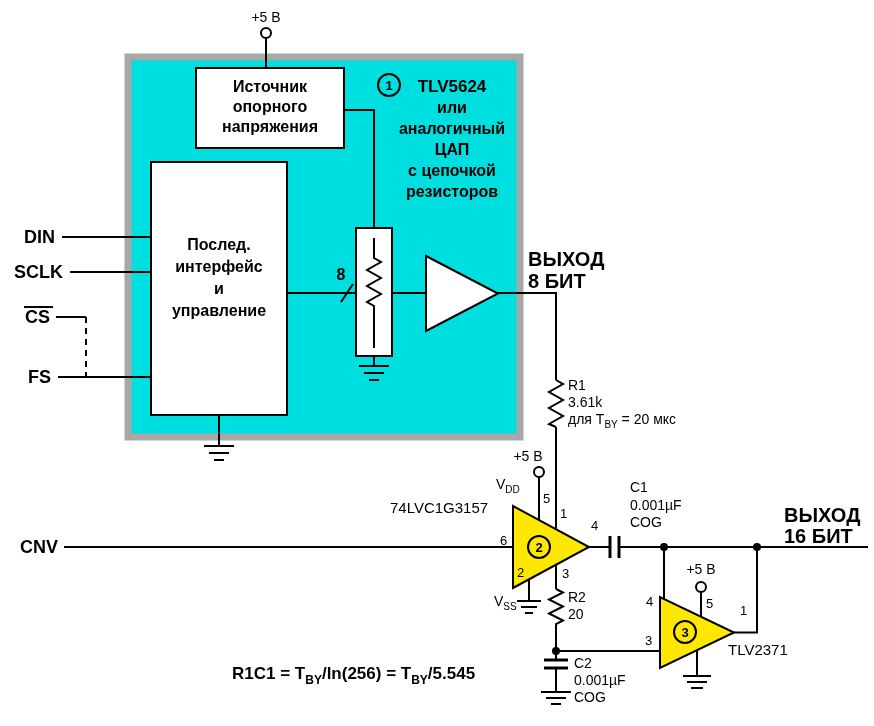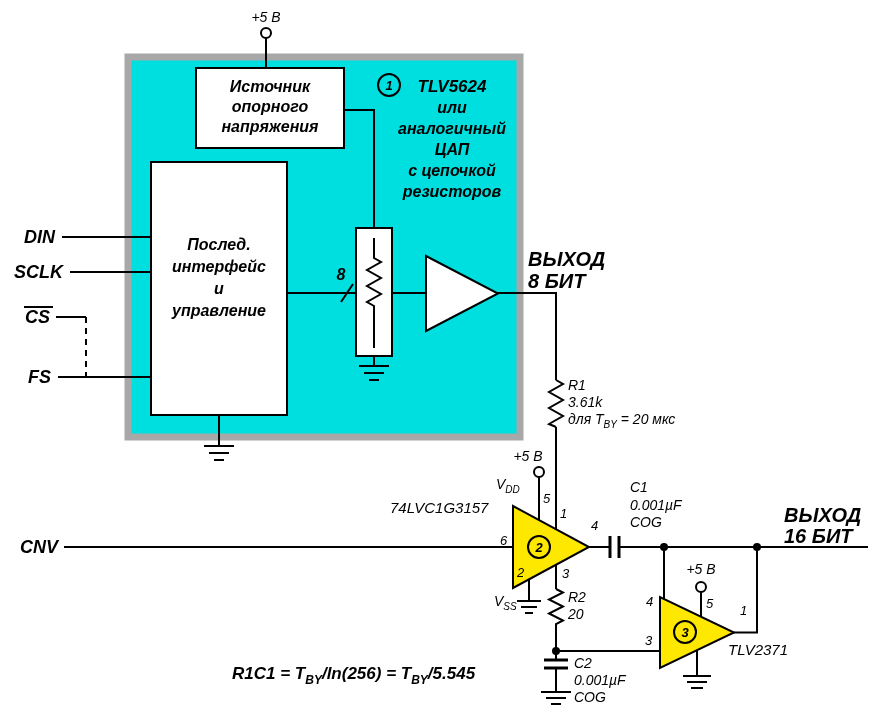--- a/index.html
+++ b/index.html
@@ -1,16 +1,16 @@
 <!DOCTYPE html>
 <html><head>
 <meta charset="utf-8">
 <style>
   html,body { margin:0; padding:0; background:#fff; }
-  #stage { position:relative; width:874px; height:726px; background:#ffffff; overflow:hidden;font-style:italic; }
+  #stage { position:relative; width:874px; height:726px; background:#ffffff; overflow:hidden; }
   svg text { font-family:"Liberation Sans","DejaVu Sans",sans-serif; fill:#000; }
   .b16 { font-size:16px; font-weight:bold; }
   .b17 { font-size:17px; font-weight:bold; }
   .b18 { font-size:18px; font-weight:bold; }
   .b20 { font-size:20px; font-weight:bold; }
   .b13 { font-size:13px; font-weight:bold; }
   .r13 { font-size:13px; }
   .r14 { font-size:14px; }
   .r15 { font-size:15px; }
   .mid { text-anchor:middle; }

